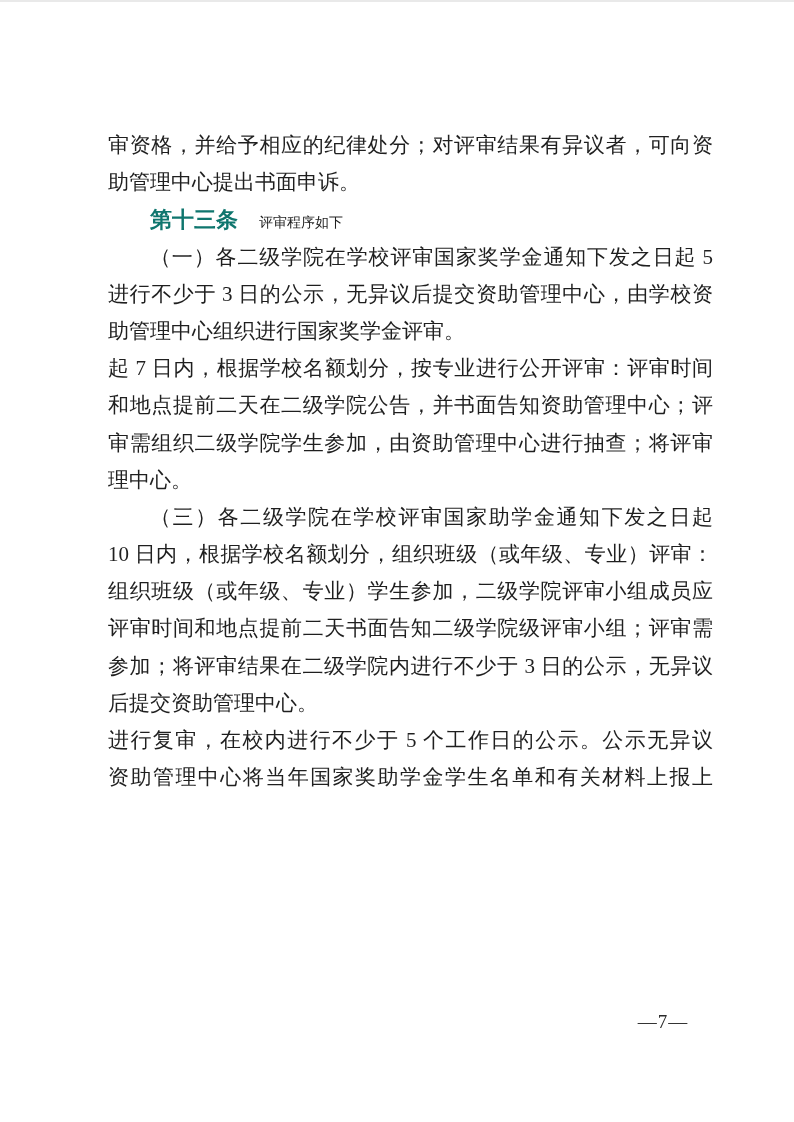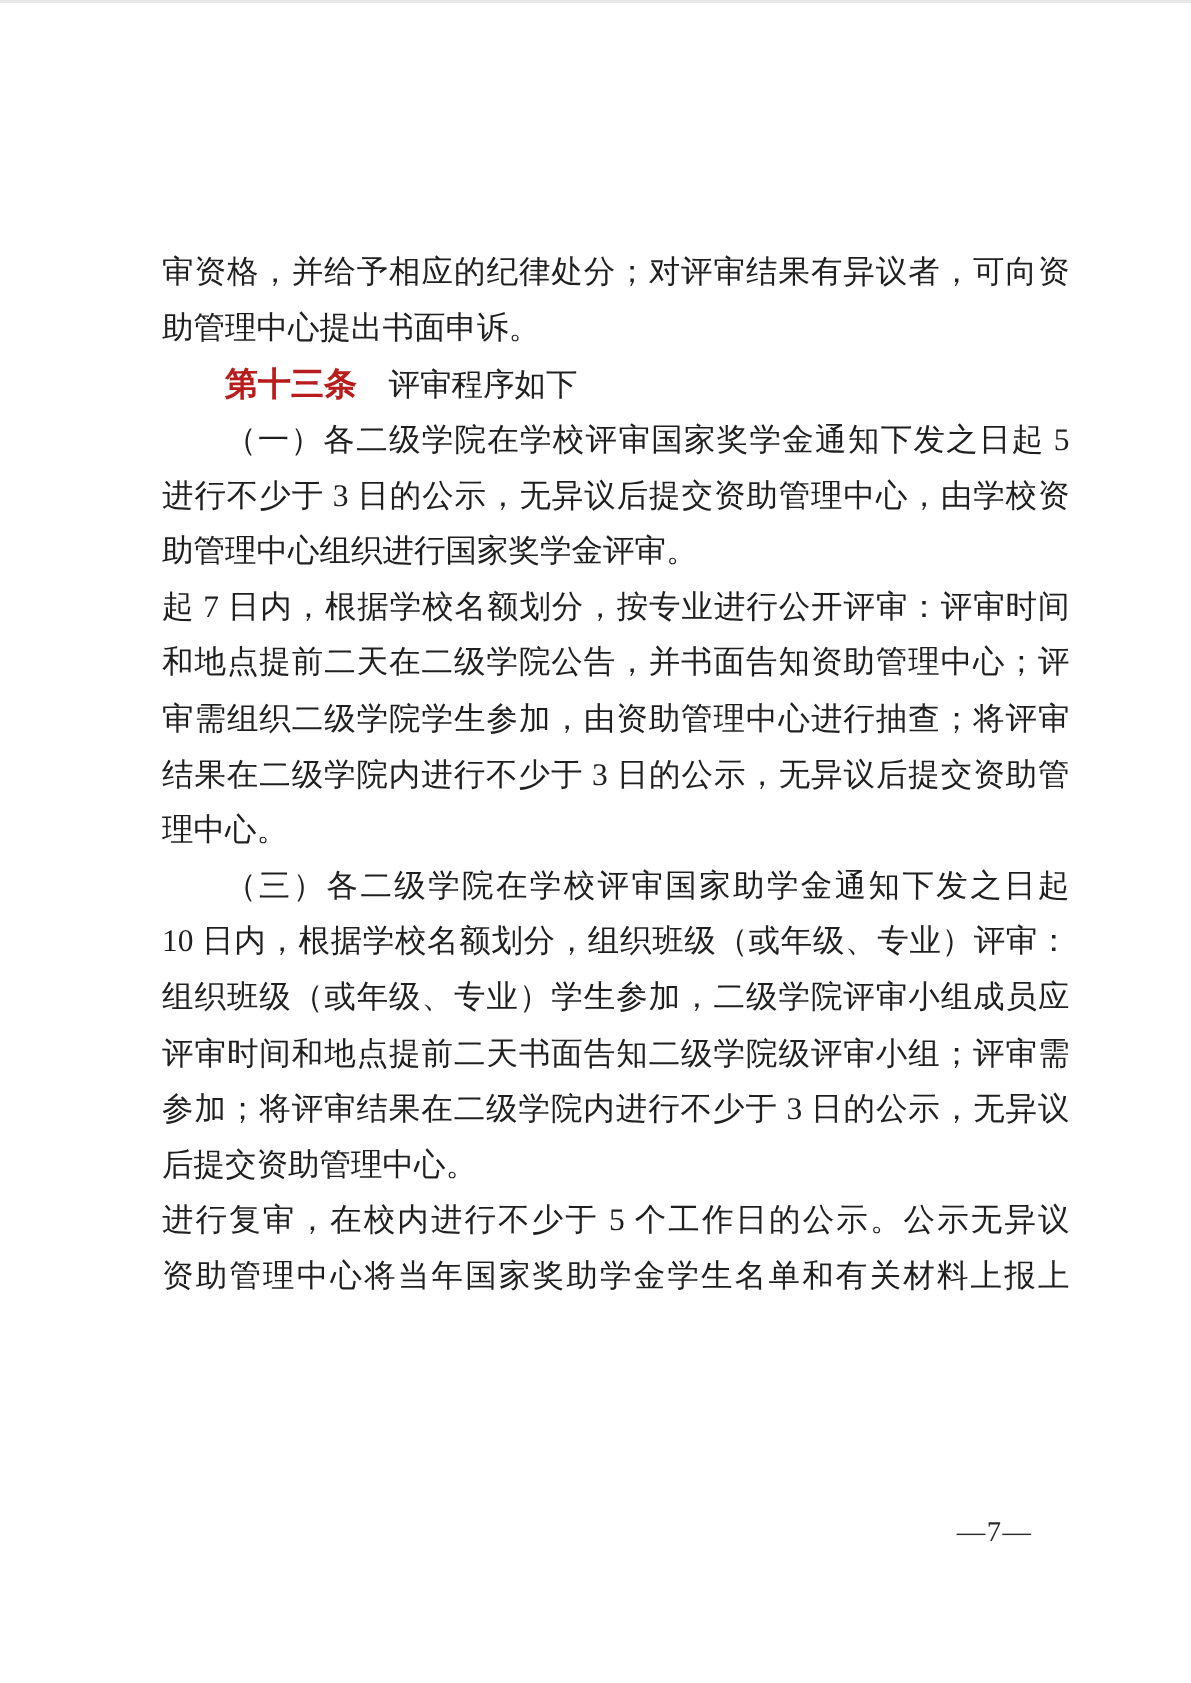--- a/index.html
+++ b/index.html
@@ -16,21 +16,21 @@
   }
   .top-edge {
     position: absolute;
     top: 0; left: 0;
     width: 794px; height: 2px;
     background: #e9e9e9;
   }
   .text-block {
     position: absolute;
     left: 108px;
-    top: 163px;
+    top: 127px;
     width: 605px;
   }
   .line {
     height: 37.2px;
     line-height: 37.2px;
     font-size: 21px;
     color: #1f1f1f;
     text-align: justify;
     text-align-last: justify;
     white-space: normal;
@@ -44,25 +44,25 @@
     text-align-last: left;
   }
   .line.heading-line {
     text-align: left;
     text-align-last: left;
     text-indent: 42px;
   }
   .heading-term {
     font-weight: 700;
     font-size: 22px;
-    color: #b91c1c;
+    color: #0f766e;
   }
   .heading-title {
     margin-left: 21px;
-    font-size: 21px;
+    font-size: 14px;
     color: #1f1f1f;
   }
   .page-number {
     position: absolute;
     top: 1008px;
     left: 628px;
     width: 70px;
     text-align: center;
     font-size: 19px;
     line-height: 28px;
@@ -78,21 +78,20 @@
 <main class="text-block" id="doc-body">
     <div class="line">审资格，并给予相应的纪律处分；对评审结果有异议者，可向资</div>
     <div class="line para-end">助管理中心提出书面申诉。</div>
     <div class="line heading-line"><b class="heading-term">第十三条</b><span class="heading-title">评审程序如下</span></div>
     <div class="line indent">（一）各二级学院在学校评审国家奖学金通知下发之日起 5</div>
     <div class="line">进行不少于 3 日的公示，无异议后提交资助管理中心，由学校资</div>
     <div class="line para-end">助管理中心组织进行国家奖学金评审。</div>
     <div class="line">起 7 日内，根据学校名额划分，按专业进行公开评审：评审时间</div>
     <div class="line">和地点提前二天在二级学院公告，并书面告知资助管理中心；评</div>
     <div class="line">审需组织二级学院学生参加，由资助管理中心进行抽查；将评审</div>
-    <div class="line">结果在二级学院内进行不少于 3 日的公示，无异议后提交资助管</div>
     <div class="line para-end">理中心。</div>
     <div class="line indent">（三）各二级学院在学校评审国家助学金通知下发之日起</div>
     <div class="line">10 日内，根据学校名额划分，组织班级（或年级、专业）评审：</div>
     <div class="line">组织班级（或年级、专业）学生参加，二级学院评审小组成员应</div>
     <div class="line">评审时间和地点提前二天书面告知二级学院级评审小组；评审需</div>
     <div class="line">参加；将评审结果在二级学院内进行不少于 3 日的公示，无异议</div>
     <div class="line para-end">后提交资助管理中心。</div>
     <div class="line">进行复审，在校内进行不少于 5 个工作日的公示。公示无异议后，</div>
     <div class="line">资助管理中心将当年国家奖助学金学生名单和有关材料上报上</div>
   </main>

